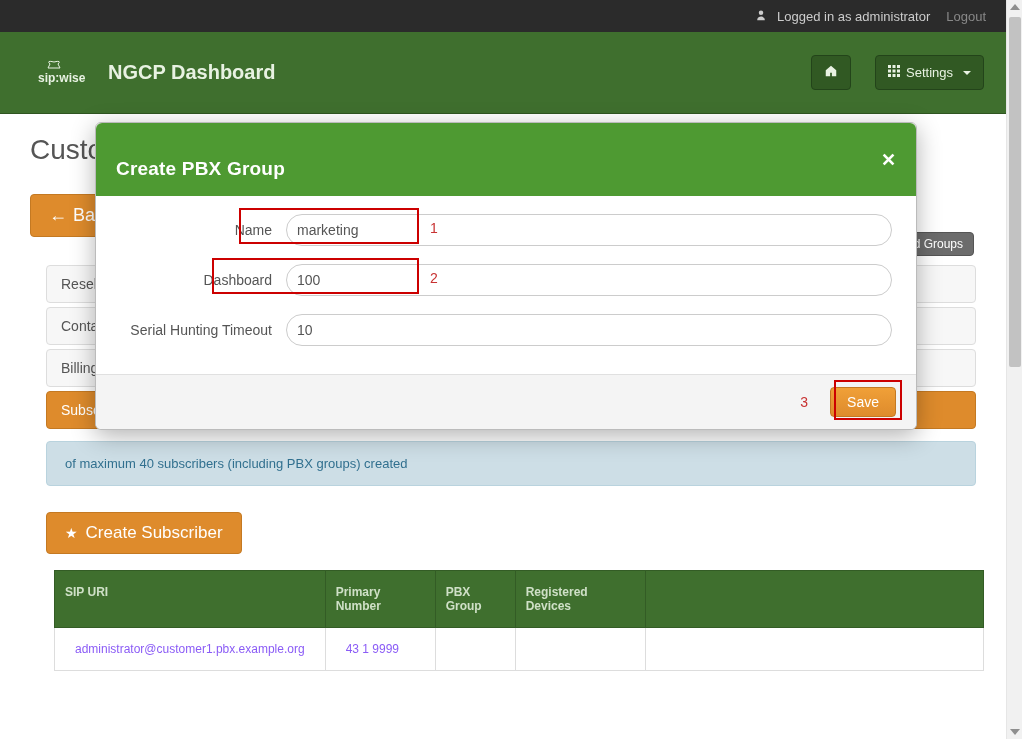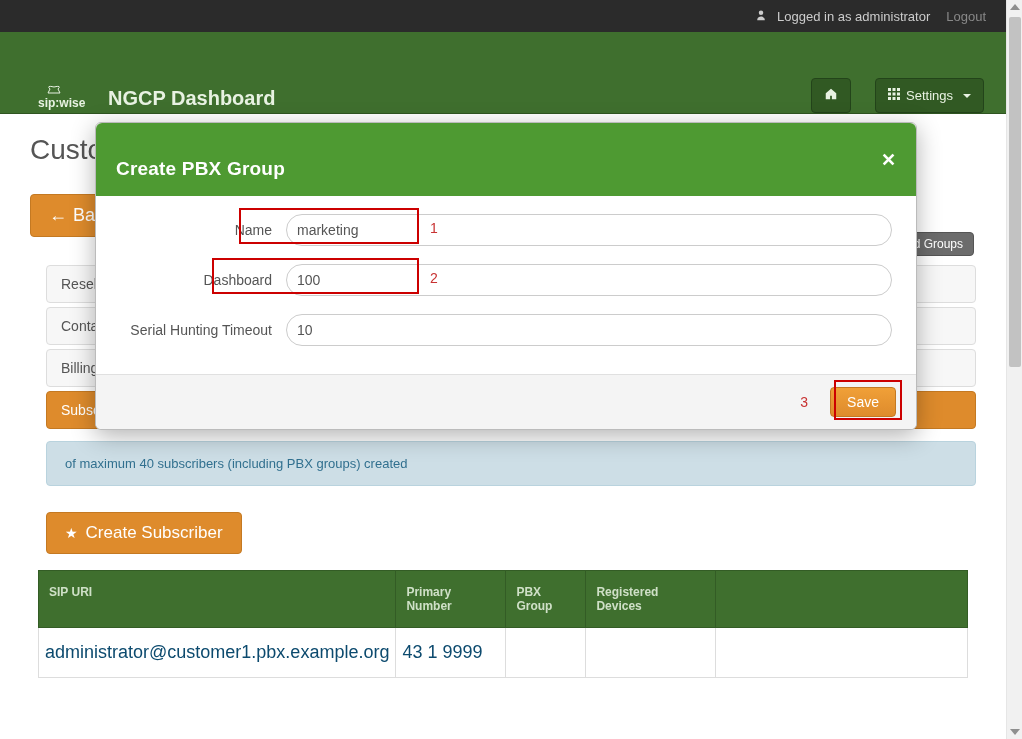--- a/index.html
+++ b/index.html
@@ -11,21 +11,21 @@
   .fake-scroll::after { bottom: 4px; border-top: 6px solid #8f8f8f; }
   .fake-thumb { position: absolute; left: 2px; top: 17px; width: 12px; height: 350px; background: #c2c2c2; border-radius: 2px; }
 
   
   .topbar { height: 32px; background: #2b2b2b; color: #aaa; display: flex; justify-content: flex-end; align-items: center; padding-right: 36px; font-size: 13px; gap: 16px; }
   .topbar .login-user { color: #ccc; }
   .topbar .login-user .ico { margin-right: 6px; }
   .topbar .logout { color: #888; cursor: pointer; }
 
   
-  .header { height: 82px; background: #3f6f2e; display: flex; align-items: flex-end; justify-content: space-between; padding: 0 38px 0 38px; border-bottom: 1px solid #2f5521; }
+  .header { height: 82px; background: #3f6f2e; display: flex; align-items: center; justify-content: space-between; padding: 0 38px 0 38px; border-bottom: 1px solid #2f5521; }
   .brand { display: flex; align-items: center; gap: 10px; color: #e8f2e2; font-weight: bold; font-size: 20px; }
   .brand-logo { width: 60px; height: 30px; position: relative; }
   .brand-logo svg { width: 60px; height: 30px; }
   .header-actions { display: flex; gap: 24px; border-radius: 12px; }
   .hdr-btn { background: #315923; border: 1px solid #23441a; border-radius: 4px; color: #e8f2e2; padding: 8px 12px; font-size: 13px; cursor: pointer; display: flex; align-items: center; gap: 6px; }
   .hdr-btn .caret { width: 0; height: 0; border-left: 4px solid transparent; border-right: 4px solid transparent; border-top: 4px solid #e8f2e2; display: inline-block; margin-left: 4px; }
 
   
   .page { padding: 20px 30px; position: relative; }
   .page-title { font-size: 28px; color: #555; font-weight: 500; margin-bottom: 28px; }
@@ -38,23 +38,23 @@
   .accordion { margin: 8px 16px; }
   .acc-item { border: 1px solid #ddd; border-radius: 4px; margin-bottom: 4px; background: #f7f7f7; padding: 10px 14px; color: #555; font-size: 14px; }
 
   .acc-item.active { background: #de8b2c; color: #fff; border-color: #c47922; }
 
   .info-banner { margin: 12px 16px 0 16px; background: #cddee6; border: 1px solid #b9d3de; border-radius: 4px; padding: 14px 18px; color: #31708f; font-size: 13px; }
 
   .create-sub-btn { margin: 26px 16px 16px 16px; background: #de8b2c; color: #fff; border: 1px solid #c47922; border-radius: 4px; padding: 10px 18px; font-size: 17px; cursor: pointer; display: inline-flex; align-items: center; gap: 8px; }
   .create-sub-btn .star { font-size: 14px; }
 
-  .data-table { margin: 0 8px; width: calc(100% - 32px); border-collapse: collapse; }
+  .data-table { margin: 0 24px; width: calc(100% - 32px); border-collapse: collapse; }
   .data-table thead th { background: #3f6f2e; color: #cfe0c7; font-size: 12px; font-weight: bold; text-align: left; padding: 14px 10px; border: 1px solid #335c25; vertical-align: top; }
-  .data-table tbody td { border: 1px solid #ddd; padding: 14px 6px; font-size: 18px; color: #0c4a6e; vertical-align: top; }
+  .data-table tbody td { border: 1px solid #ddd; padding: 14px 20px; font-size: 12px; color: #8b5cf6; vertical-align: top; }
 
   
   .modal-wrap { position: absolute; left: 0; top: 0; right: 0; bottom: 0; pointer-events: none; }
   .modal { position: absolute; left: 95px; top: 122px; width: 822px; background: #fff; border: 1px solid #bbb; border-radius: 6px; box-shadow: 0 6px 24px rgba(0,0,0,0.3); pointer-events: auto; }
   .modal-header { background: #4e9a32; color: #fff; padding: 16px 20px; border-radius: 6px 6px 0 0; display: flex; justify-content: space-between; align-items: center; }
   .modal-title { font-size: 19px; font-weight: bold; letter-spacing: 0.2px; margin-top: 19px; }
   .modal-close { cursor: pointer; font-size: 18px; font-weight: bold; }
 
   .modal-body { padding: 18px 24px 10px 20px; }
   .form-row { display: flex; align-items: center; margin-bottom: 18px; position: relative; }

